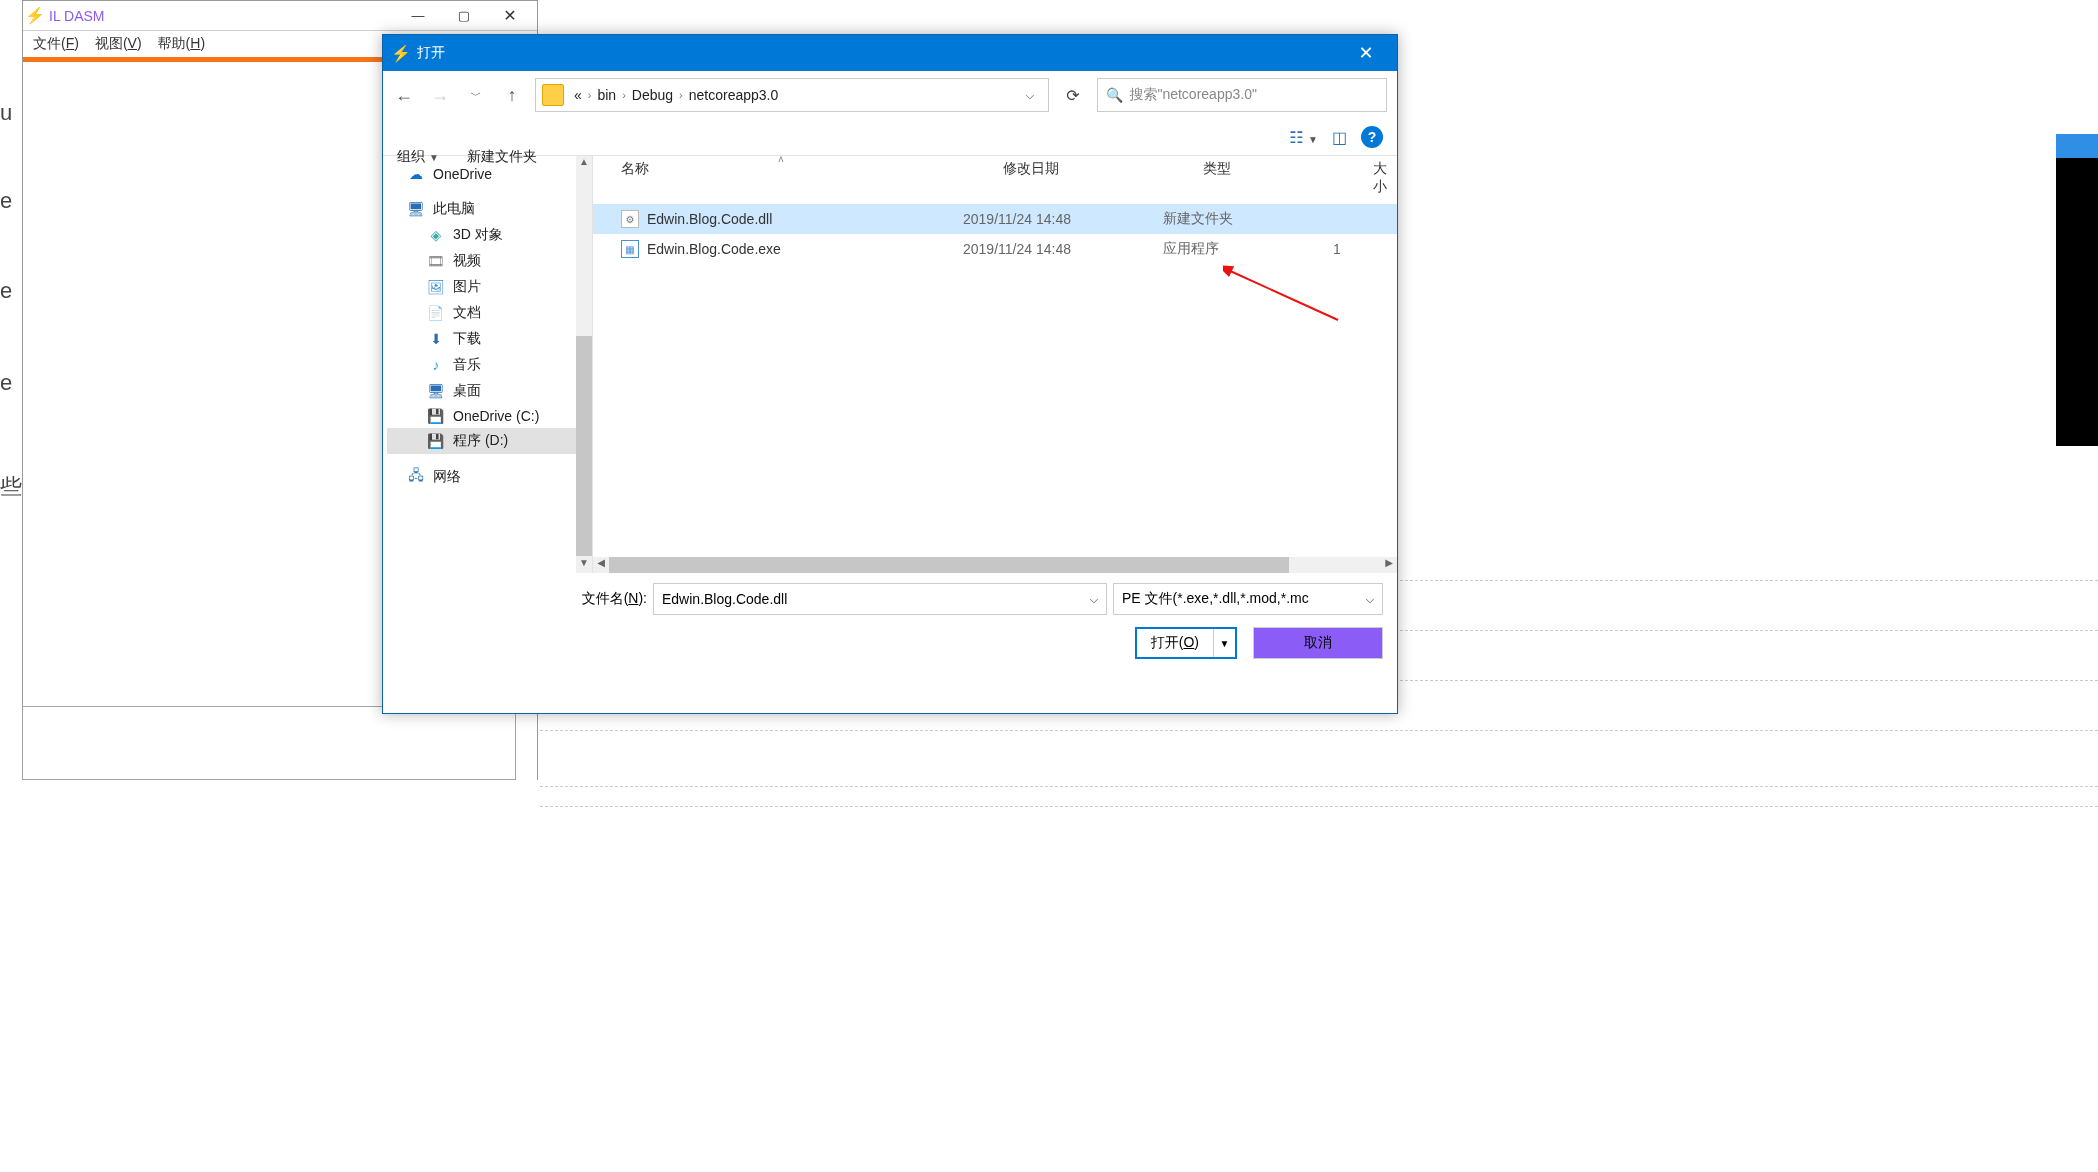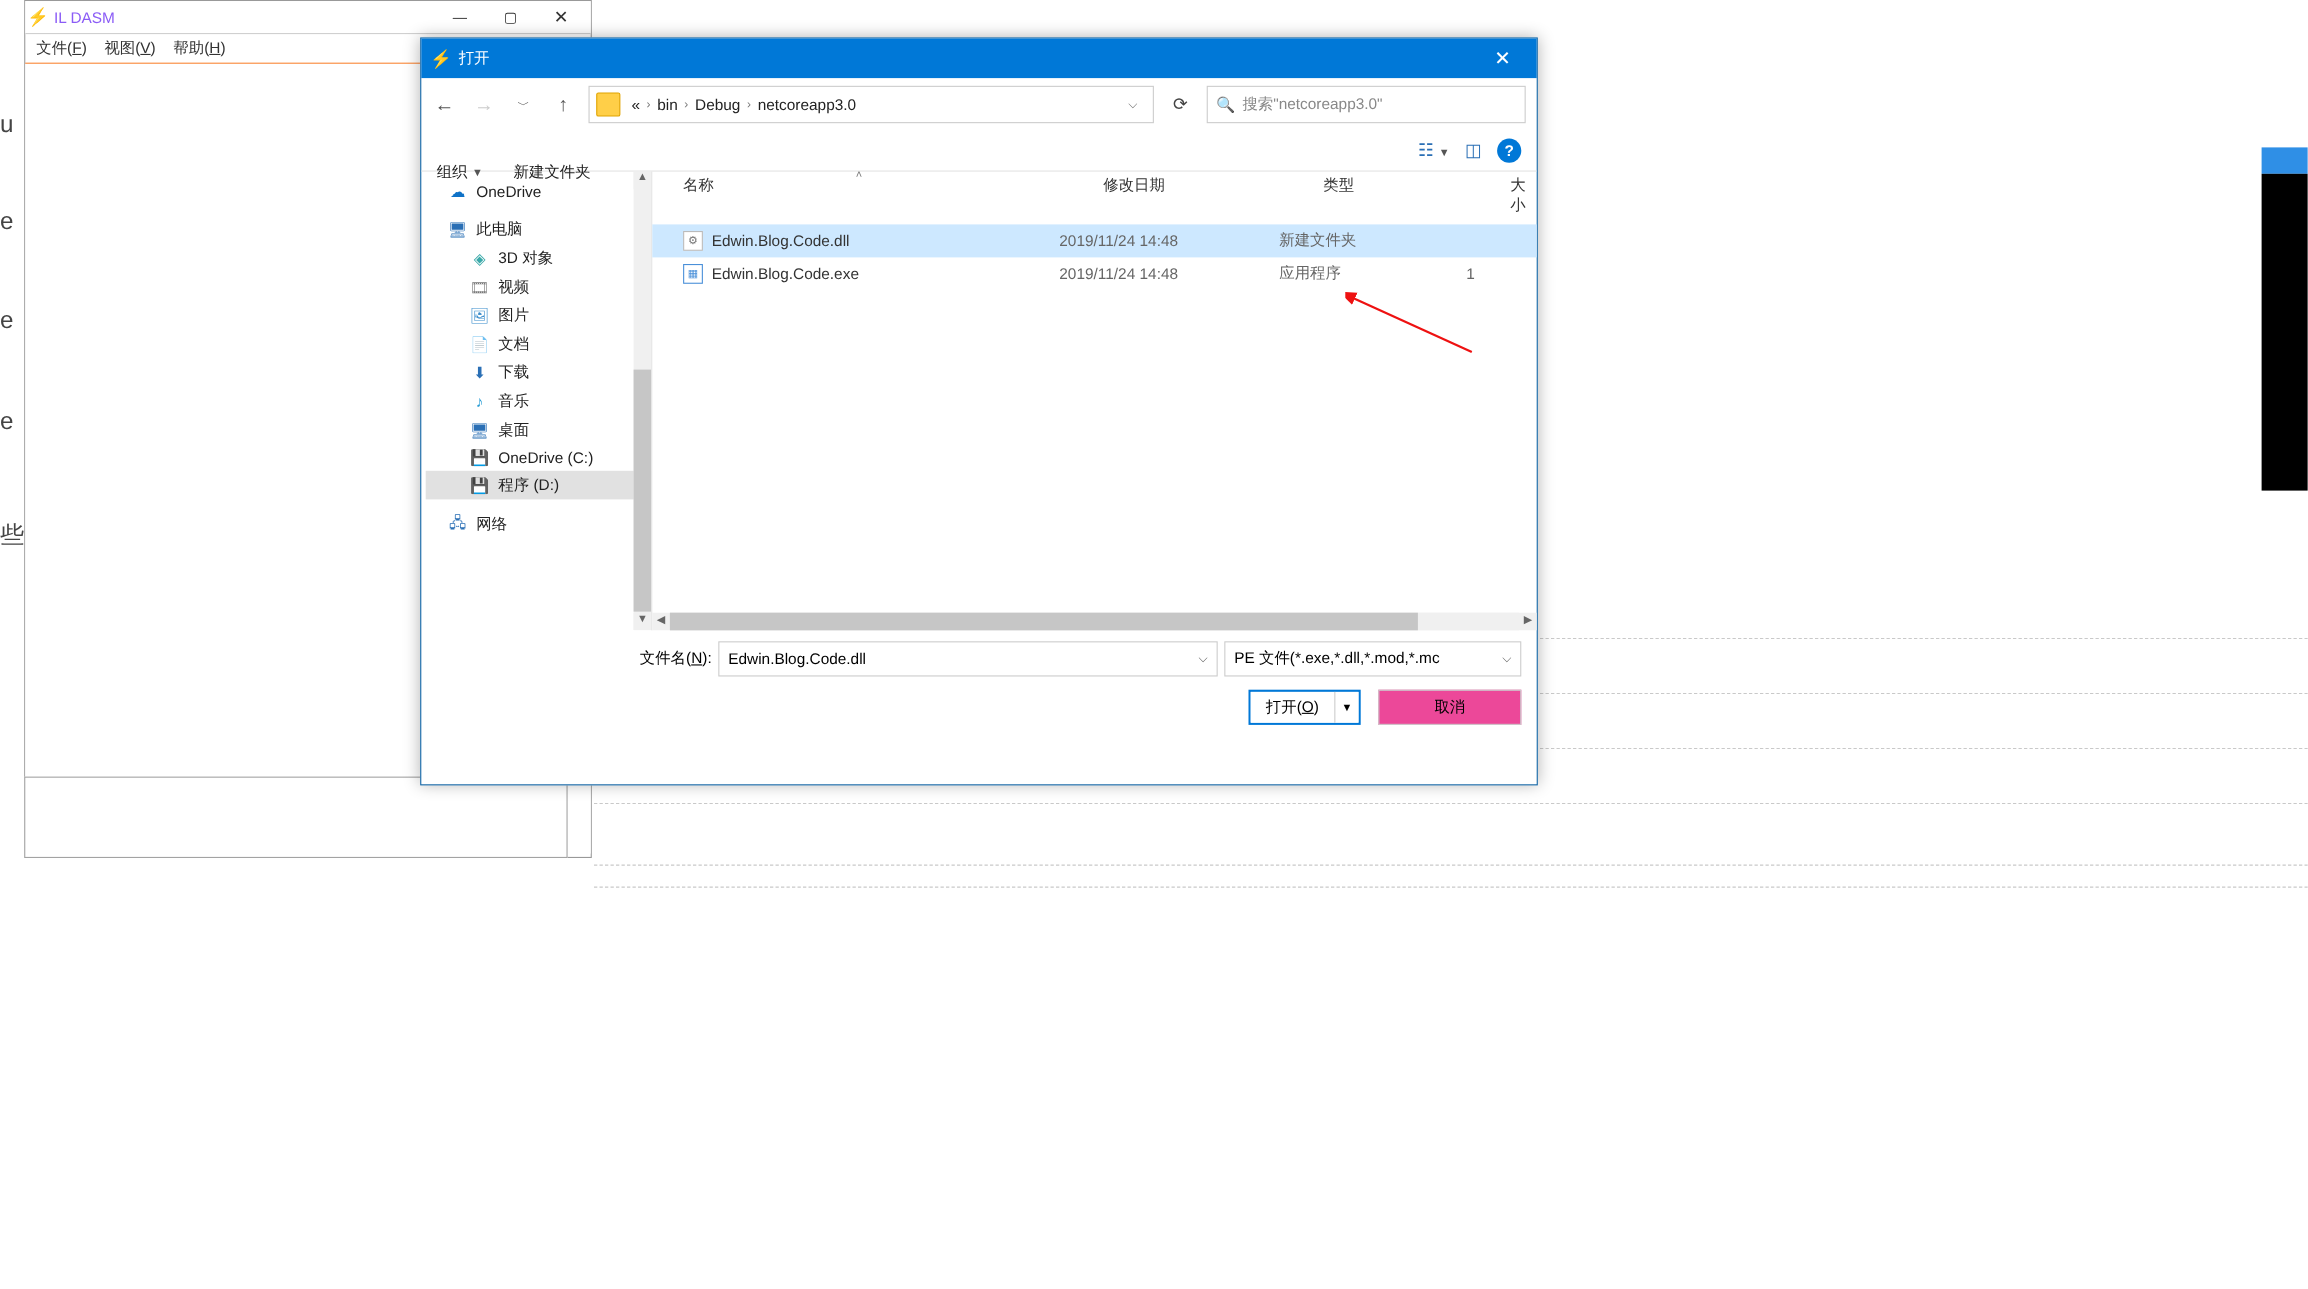--- a/index.html
+++ b/index.html
@@ -6,21 +6,21 @@
 body { background: #fff; width: 2098px; height: 1172px; position: relative; overflow: hidden; }
 
 
 .ildasm-window { position: absolute; left: 22px; top: 0; width: 516px; height: 780px; background: #fff; border: 1px solid #999; }
 .ildasm-titlebar { display: flex; align-items: center; height: 30px; padding: 0 4px; background: #fff; border-bottom: 1px solid #d0d0d0; }
 .ildasm-titlebar .icon { width: 16px; height: 16px; margin-right: 6px; display: flex; align-items: center; justify-content: center; }
 .ildasm-title { flex: 1; color: #8b5cf6; font-size: 14px; }
 .win-controls { display: flex; }
 .win-btn { width: 46px; height: 30px; display: flex; align-items: center; justify-content: center; color: #333; font-size: 13px; }
 .win-btn.close { font-size: 16px; }
-.ildasm-menubar { display: flex; gap: 16px; padding: 4px 10px; font-size: 14px; color: #333; border-bottom: 1px solid #f97316; }
+.ildasm-menubar { display: flex; gap: 16px; padding: 4px 10px; font-size: 14px; color: #333; border-bottom: 5px solid #f97316; }
 .ildasm-menubar span u { text-decoration: underline; }
 .ildasm-body { height: calc(100% - 60px); background: #fff; }
 .ildasm-status { position: absolute; left: 22px; top: 706px; width: 494px; height: 74px; border: 1px solid #a3a3a3; background: #fff; }
 
 
 .bg-text { position: absolute; left: 0; font-size: 22px; color: #444; font-family: sans-serif; }
 
 
 .dialog { position: absolute; left: 382px; top: 34px; width: 1016px; height: 680px; background: #fff; border: 1px solid #0d62a3; box-shadow: 0 0 14px rgba(0,0,0,0.3); }
 .dialog-titlebar { height: 36px; background: #0078d7; display: flex; align-items: center; padding: 0 8px; color: #fff; }
@@ -90,21 +90,21 @@
 .footer-label u { text-decoration: underline; }
 .filename-input { flex: 1; height: 32px; border: 1px solid #ccc; padding: 0 8px; font-size: 14px; display: flex; align-items: center; justify-content: space-between; }
 .filename-input .chev { font-size: 11px; color: #555; }
 .filter-select { width: 270px; height: 32px; border: 1px solid #ccc; padding: 0 8px; font-size: 14px; display: flex; align-items: center; justify-content: space-between; }
 .filter-select .chev { font-size: 11px; color: #555; }
 
 .footer-row2 { display: flex; justify-content: flex-end; gap: 16px; }
 .btn-split { display: flex; border: 2px solid #0078d7; height: 32px; }
 .btn-split .btn-main { padding: 0 14px; display: flex; align-items: center; font-size: 14px; background: #fff; }
 .btn-split .btn-ddl { width: 22px; display: flex; align-items: center; justify-content: center; border-left: 1px solid #ccc; font-size: 10px; background: #fff; }
-.btn-cancel { width: 130px; height: 32px; border: 1px solid #ccc; display: flex; align-items: center; justify-content: center; font-size: 14px; background: #ec4899; }
+.btn-cancel { width: 130px; height: 32px; border: 1px solid #ccc; display: flex; align-items: center; justify-content: center; font-size: 14px; background: #8b5cf6; }
 
 
 .arrow-svg { position: absolute; left: 840px; top: 230px; width: 120px; height: 60px; pointer-events: none; z-index: 10; }
 
 
 .dark-stripe { position: absolute; right: 0; top: 158px; width: 42px; height: 288px; background: #000; }
 .blue-stripe { position: absolute; right: 0; top: 134px; width: 42px; height: 24px; background: #2f8fe6; }
 
 
 .dash-line { position: absolute; left: 540px; right: 0; border-top: 1px dashed #c9c9c9; }

